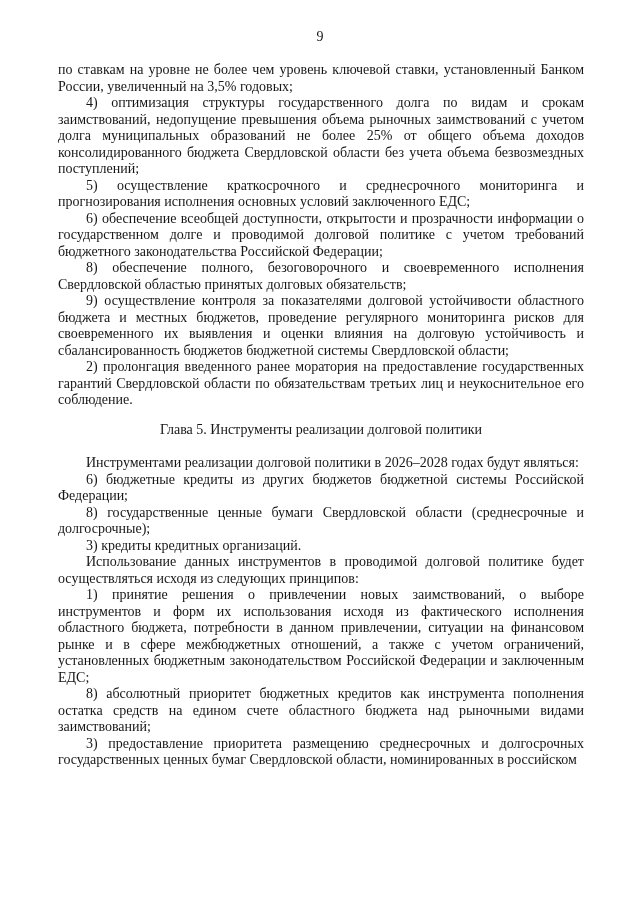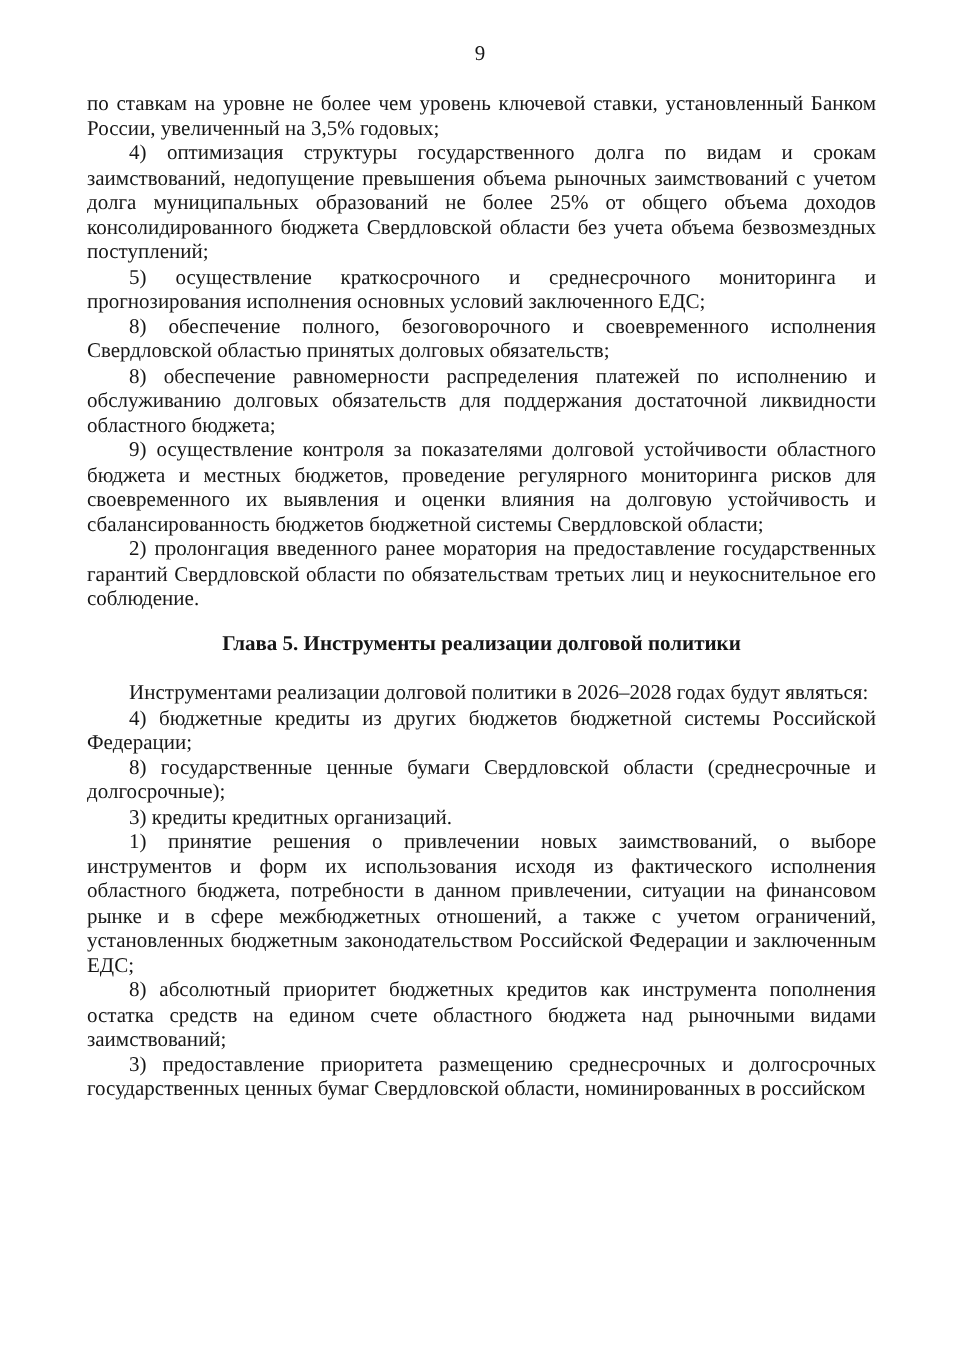--- a/index.html
+++ b/index.html
@@ -30,41 +30,42 @@
   }
   .body-text p {
     margin: 0;
     text-align: justify;
   }
   .body-text p.indent {
     text-indent: 28px;
   }
   .body-text p.chapter-heading {
     text-align: center;
-    font-weight: bold;
+    font-weight: normal;
     text-indent: 0;
     margin-top: 13px;
     margin-bottom: 17px;
   }
 </style>
 </head>
 <body>
 
 <div class="page">
   <div class="page-number">9</div>
   <div class="body-text" id="doc-body">
       <p class="">по ставкам на уровне не более чем уровень ключевой ставки, установленный Банком России, увеличенный на 3,5% годовых;</p>
       <p class="indent">4) оптимизация структуры государственного долга по видам и срокам заимствований, недопущение превышения объема рыночных заимствований с учетом долга муниципальных образований не более 25% от общего объема доходов консолидированного бюджета Свердловской области без учета объема безвозмездных поступлений;</p>
       <p class="indent">5) осуществление краткосрочного и среднесрочного мониторинга и прогнозирования исполнения основных условий заключенного ЕДС;</p>
+      <p class="indent">6) обеспечение всеобщей доступности, открытости и прозрачности информации о государственном долге и проводимой долговой политике с учетом требований бюджетного законодательства Российской Федерации;</p>
       <p class="indent">8) обеспечение полного, безоговорочного и своевременного исполнения Свердловской областью принятых долговых обязательств;</p>
-      <p class="indent">8) обеспечение равномерности распределения платежей по исполнению и обслуживанию долговых обязательств для поддержания достаточной ликвидности областного бюджета;</p>
       <p class="indent">9) осуществление контроля за показателями долговой устойчивости областного бюджета и местных бюджетов, проведение регулярного мониторинга рисков для своевременного их выявления и оценки влияния на долговую устойчивость и сбалансированность бюджетов бюджетной системы Свердловской области;</p>
       <p class="indent">2) пролонгация введенного ранее моратория на предоставление государственных гарантий Свердловской области по обязательствам третьих лиц и неукоснительное его соблюдение.</p>
       <p class="chapter-heading">Глава 5. Инструменты реализации долговой политики</p>
       <p class="indent">Инструментами реализации долговой политики в 2026–2028 годах будут являться:</p>
-      <p class="indent">4) бюджетные кредиты из других бюджетов бюджетной системы Российской Федерации;</p>
+      <p class="indent">6) бюджетные кредиты из других бюджетов бюджетной системы Российской Федерации;</p>
       <p class="indent">8) государственные ценные бумаги Свердловской области (среднесрочные и долгосрочные);</p>
       <p class="indent">3) кредиты кредитных организаций.</p>
+      <p class="indent">Использование данных инструментов в проводимой долговой политике будет осуществляться исходя из следующих принципов:</p>
       <p class="indent">1) принятие решения о привлечении новых заимствований, о выборе инструментов и форм их использования исходя из фактического исполнения областного бюджета, потребности в данном привлечении, ситуации на финансовом рынке и в сфере межбюджетных отношений, а также с учетом ограничений, установленных бюджетным законодательством Российской Федерации и заключенным ЕДС;</p>
       <p class="indent">8) абсолютный приоритет бюджетных кредитов как инструмента пополнения остатка средств на едином счете областного бюджета над рыночными видами заимствований;</p>
       <p class="indent">3) предоставление приоритета размещению среднесрочных и долгосрочных государственных ценных бумаг Свердловской области, номинированных в российском</p>
     </div>
 </div>
 
 </body></html>

